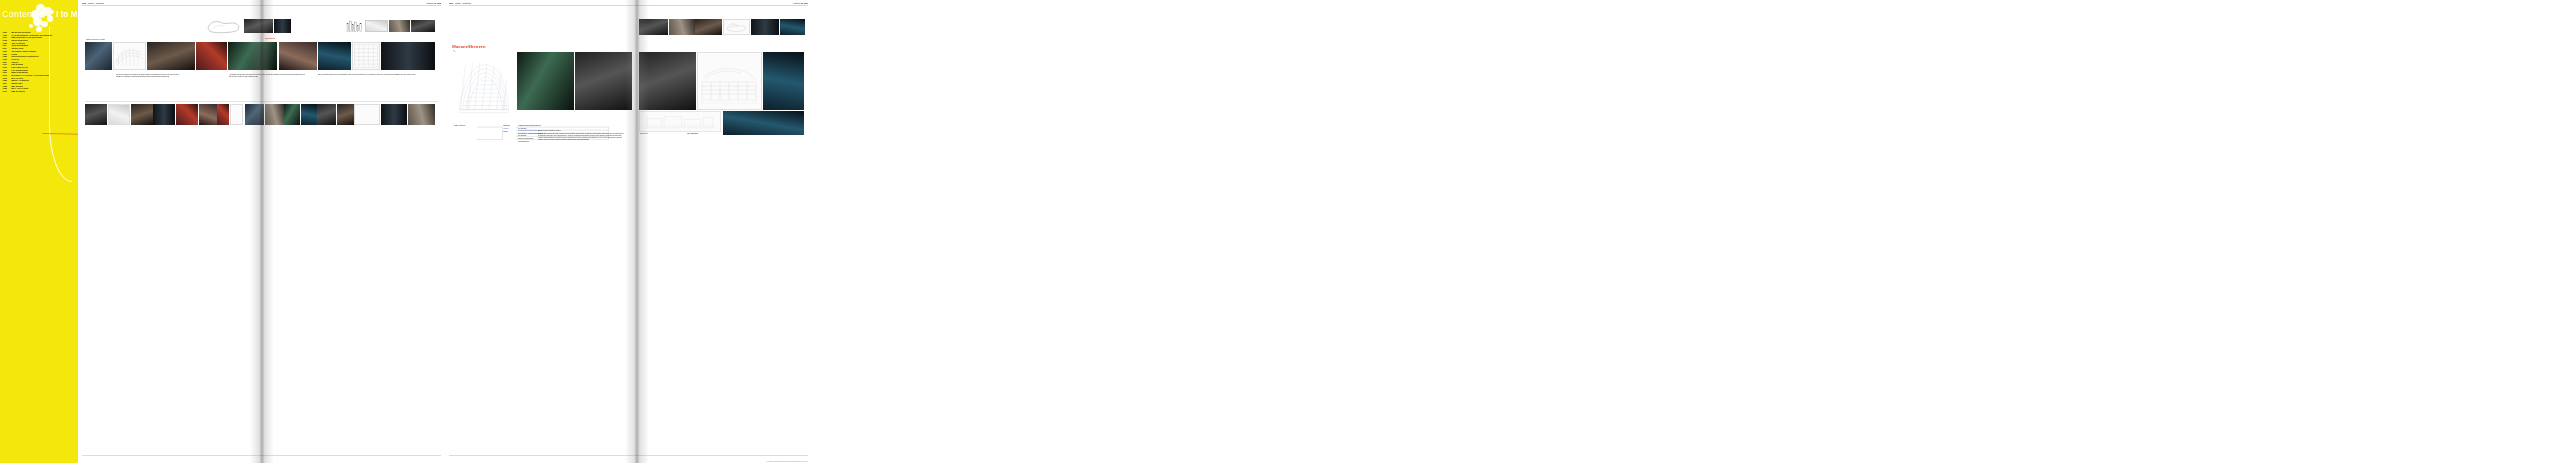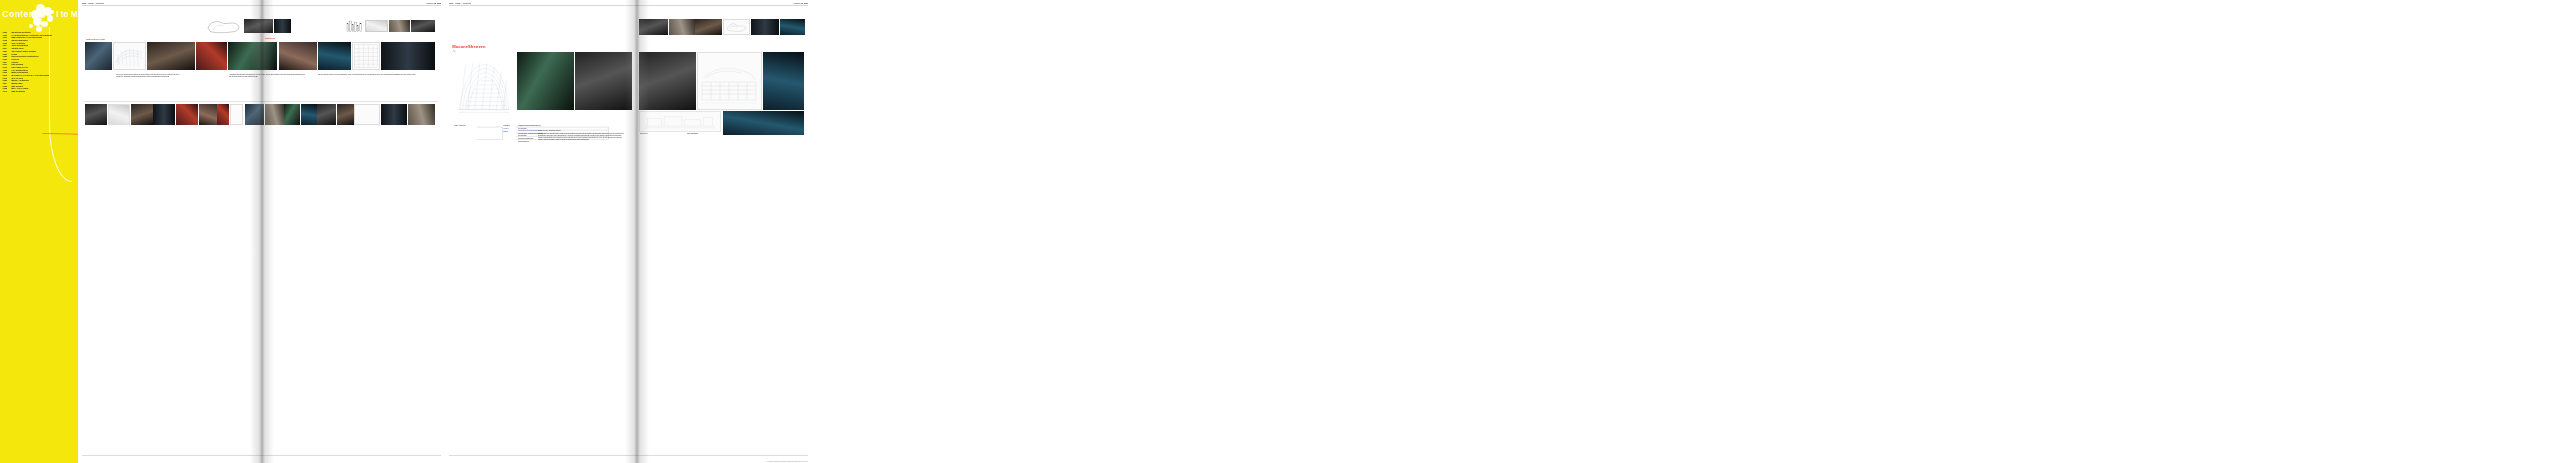--- a/index.html
+++ b/index.html
@@ -11,21 +11,21 @@
     overflow: hidden;
     position: relative;
   }
   .page { position: absolute; top: 0; height: 464px; overflow: hidden; }
 
   
   #spread-yellow { left: 0; width: 78px; background: #f5ea0a; }
   .yellow-inner { position: absolute; inset: 0; background: #f4e70b; }
   .contents-title {
     position: absolute; left: 2.1px; top: 9.3px;
-    font-size: 8.8px; font-weight: bold; color: #ffffff;
+    font-size: 8.8px; font-weight: normal; color: #ffffff;
     letter-spacing: 0.3px;
   }
   .ito-m {
     position: absolute; left: 56px; top: 10.3px;
     font-size: 8.2px; font-weight: bold; color: #ffffff;
   }
   .flower-cluster { position: absolute; left: 29px; top: 4.1px; width: 31px; height: 30px; }
   .petal {
     position: absolute; width: 8.8px; height: 8.8px; border-radius: 50%;
     background: #ffffff; opacity: 0.92;

